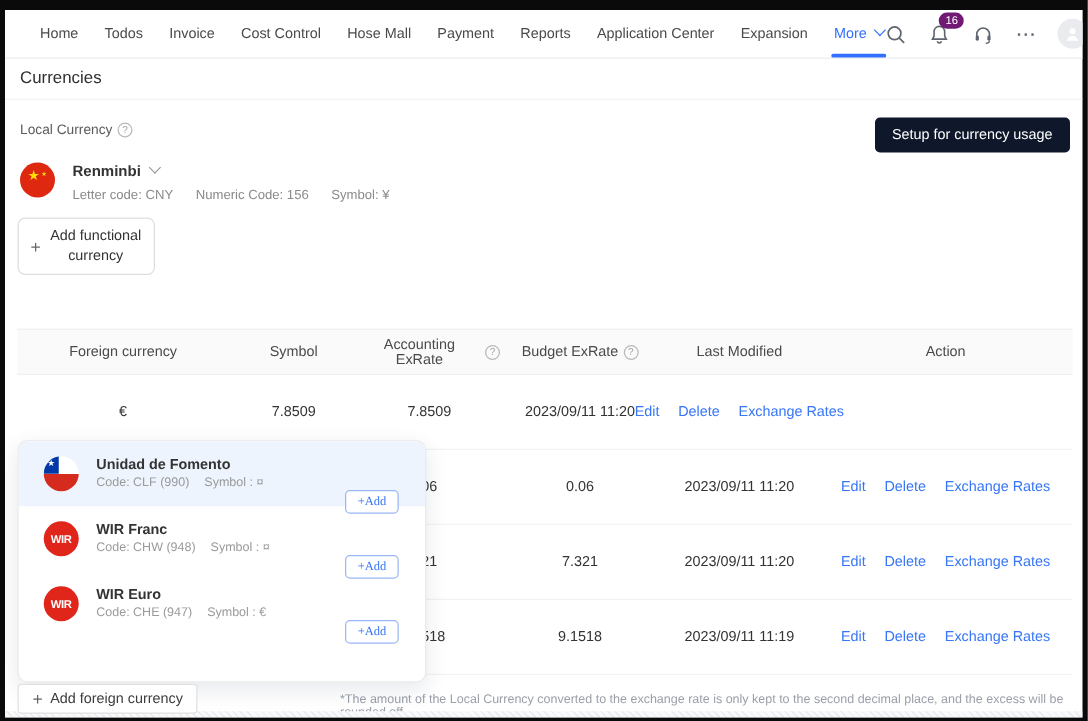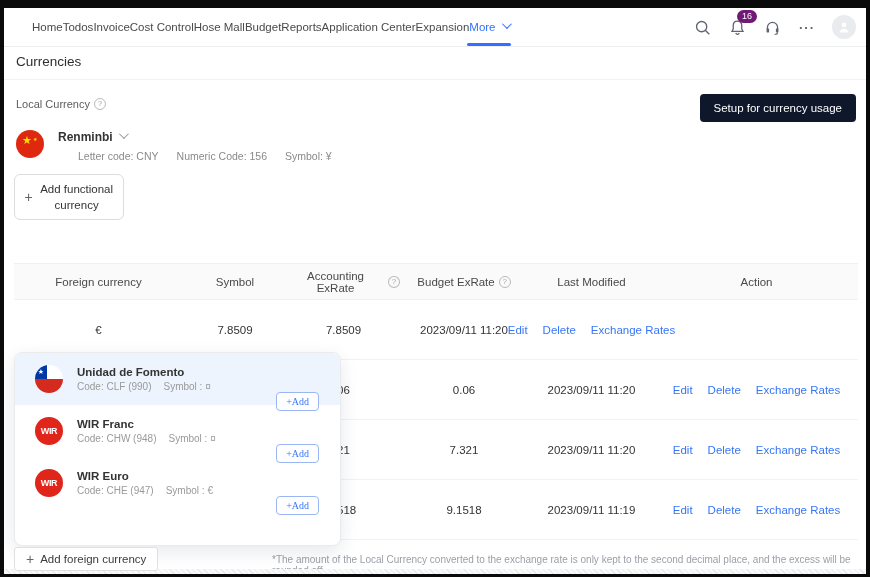--- a/index.html
+++ b/index.html
@@ -4,21 +4,21 @@
 <style>
   * { margin:0; padding:0; box-sizing:border-box; }
   html,body { background:#222; }
   body { font-family:"Liberation Sans", sans-serif; }
   #frame { position:relative; width:870px; height:577px; background:#0a0a0a; overflow:hidden; }
   #app { position:absolute; left:4px; top:8px; width:862px; height:566px; background:#fff; overflow:hidden; }
 
   
   .navbar { position:absolute; left:0; top:0; width:100%; height:39px; background:#fff;
             border-bottom:1px solid #ededed; display:flex; align-items:center; }
-  .nav-items { display:flex; align-items:center; margin-left:28px; height:100%; }
+  .nav-items { display:flex; align-items:center; gap:21px; margin-left:28px; height:100%; }
   .nav-item { font-size:11.5px; color:#4a4a4a; white-space:nowrap; cursor:pointer; height:100%;
               display:flex; align-items:center; position:relative; }
   .nav-item.active { color:#3370ff; }
   .nav-item.active .underline { position:absolute; bottom:0; left:50%; transform:translateX(-50%);
               width:44px; height:3px; border-radius:2px; background:#3370ff; }
   .chev { display:inline-block; width:7px; height:7px; border-right:1.5px solid currentColor;
           border-bottom:1.5px solid currentColor; transform:rotate(45deg) translateY(-2px);
           margin-left:6px; margin-top:-3px; }
   .nav-right { margin-left:auto; display:flex; align-items:center; gap:15px; padding-right:10px; }
   .icon-btn { width:20px; height:20px; display:flex; align-items:center; justify-content:center;
@@ -50,21 +50,21 @@
   .flag-eu .ring { position:absolute; left:4px; top:4px; right:4px; bottom:4px; border-radius:50%;
                    border:1.6px dotted #f7c600; }
   .flag-cl { width:28px; height:28px; background:linear-gradient(180deg,#fff 0 50%, #d52b1e 50% 100%); }
   .flag-cl .canton { position:absolute; left:0; top:0; width:12px; height:14px; background:#0039a6;
                      color:#fff; font-size:7px; line-height:14px; text-align:center; }
   .flag-wir { width:28px; height:28px; background:#e0251b; color:#fff; display:flex;
               align-items:center; justify-content:center; font-size:9px; font-weight:bold; letter-spacing:-0.3px; }
   .local-block { position:absolute; left:12px; top:122px; display:flex; gap:14px; }
   .local-name { font-size:12px; font-weight:bold; color:#333; display:flex; align-items:center; }
   .local-name .chev { color:#9a9a9a; }
-  .local-meta { margin-top:6px; display:flex; gap:18px; font-size:10.5px; color:#8a8a8a;margin-left:20px; }
+  .local-meta { margin-top:6px; display:flex; gap:18px; font-size:10.5px; color:#8a8a8a; }
   .add-func-btn { position:absolute; left:10px; top:166px; width:110px; height:46px; background:#fff;
                   border:1px solid #ddd; border-radius:6px; display:flex; align-items:center;
                   justify-content:center; gap:7px; cursor:pointer; }
   .plus { color:#666; font-size:14px; }
   .add-func-label { font-size:11.5px; color:#333; text-align:center; line-height:1.4; width:74px; }
 
   
   .table { position:absolute; left:10px; top:255px; width:844px; font-size:11.5px; color:#333; }
   .trow { display:grid; grid-template-columns:169px 104px 113px 128px 127px 1fr; align-items:center; }
   .thead { height:37px; background:#fafafa; border-top:1px solid #f0f0f0; border-bottom:1px solid #f0f0f0;
@@ -110,21 +110,21 @@
 <div id="frame">
 <div id="app">
 
   <div class="navbar">
     <div class="nav-items">
       <span class="nav-item">Home</span>
       <span class="nav-item">Todos</span>
       <span class="nav-item">Invoice</span>
       <span class="nav-item">Cost Control</span>
       <span class="nav-item">Hose Mall</span>
-      <span class="nav-item">Budget</span>
+      <span class="nav-item">Payment</span>
       <span class="nav-item">Reports</span>
       <span class="nav-item">Application Center</span>
       <span class="nav-item">Expansion</span>
       <span class="nav-item active">
         <span>More</span>
         <span class="chev"></span>
         <span class="underline"></span>
       </span>
     </div>
     <div class="nav-right">

